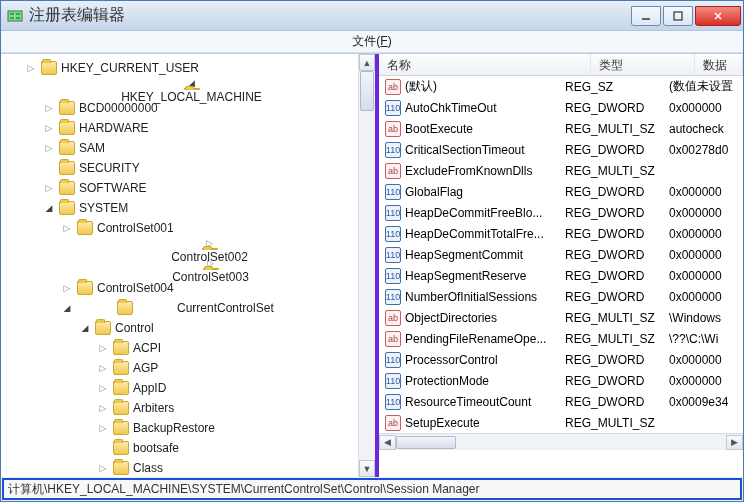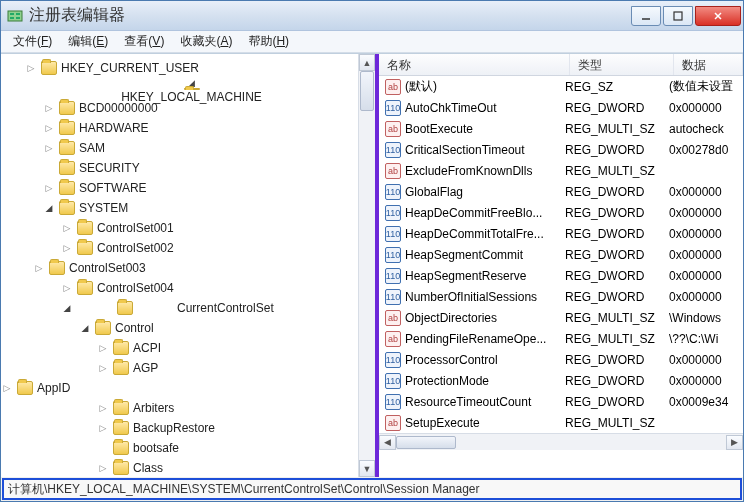--- a/index.html
+++ b/index.html
@@ -5,38 +5,38 @@
 * { box-sizing: border-box; margin: 0; padding: 0; font-family: "Microsoft YaHei", Tahoma, sans-serif; font-size: 12px; }
 body { width: 744px; height: 502px; overflow: hidden; background: #fff; }
 .window { width: 744px; height: 502px; border: 1px solid #4a7ab0; display: flex; flex-direction: column; background: #f0f0f0; }
 .titlebar { height: 30px; background: linear-gradient(to bottom, #e8eff9 0%, #d5e1f0 50%, #c4d5ea 100%); display: flex; align-items: center; padding: 0 2px 0 6px; border-bottom: 1px solid #b0c4de; }
 .titlebar .app-icon { width: 16px; height: 16px; margin-right: 6px; }
 .titlebar .title { flex: 1; color: #333; font-size: 16px; }
 .winbtns { display: flex; gap: 0; }
 .winbtn { width: 30px; height: 20px; border: 1px solid #6a8cb4; border-radius: 0 0 3px 3px; margin-left: 2px; display: flex; align-items: center; justify-content: center; background: linear-gradient(to bottom, #f5f9fd, #dbe7f5); }
 .winbtn.close { width: 46px; background: linear-gradient(to bottom, #f28b82, #d93025); border-color: #a8201a; color: #fff; }
 .winbtn svg { width: 10px; height: 10px; }
-.menubar { height: 22px; background: #f4f7fb; display: flex; align-items: center; padding: 0 4px; border-bottom: 1px solid #d4dde8; }
+.menubar { height: 22px; background: #f4f7fb; display: flex; align-items: center; padding: 0 4px; border-bottom: 1px solid #d4dde8; flex-direction: column; }
 .menubar .menu { padding: 2px 8px; color: #222; cursor: default; }
 .menubar .menu u { text-decoration: underline; }
 .body { flex: 1; display: flex; border-top: 1px solid #c0cfde; min-height: 0; }
 .tree-pane { width: 378px; background: #fff; border-right: 4px solid #6d28d9; overflow: auto; position: relative; }
 .tree { padding: 4px 0; }
 .node { display: flex; align-items: center; height: 20px; white-space: nowrap; }
 .node .twisty { width: 12px; height: 12px; display: inline-flex; align-items: center; justify-content: center; color: #555; font-size: 9px; cursor: default; }
 .node .twisty.collapsed::before { content: "▷"; color: #888; }
 .node .twisty.expanded::before { content: "◢"; color: #444; }
 .node .twisty.none::before { content: ""; }
 .folder-icon { width: 16px; height: 14px; margin: 0 4px; background: linear-gradient(to bottom, #ffe9a8, #f0c94c); border: 1px solid #caa936; border-radius: 1px 2px 2px 2px; position: relative; }
 .folder-icon::before { content: ""; position: absolute; top: -3px; left: 0; width: 7px; height: 3px; background: #f0c94c; border: 1px solid #caa936; border-bottom: none; border-radius: 2px 2px 0 0; }
 .node .label { color: #222; }
 .list-pane { flex: 1; background: #fff; overflow: auto; position: relative; }
 .list-header { display: flex; position: sticky; top: 0; background: linear-gradient(to bottom, #fdfdfe, #eef1f6); border-bottom: 1px solid #d0d6e0; height: 22px; }
 .list-header .col { padding: 3px 8px; border-right: 1px solid #e2e6ee; color: #333; }
-.col-name { width: 191px; }
+.col-name { width: 212px; }
 .col-type { width: 104px; }
 .col-data { flex: 1; }
 .row { display: flex; align-items: center; height: 21px; }
 .row .cell { padding: 0 6px; overflow: hidden; text-overflow: ellipsis; white-space: nowrap; }
 .row .cell.name { width: 180px; display: flex; align-items: center; }
 .row .cell.type { width: 104px; }
 .row .cell.data { flex: 1; }
 .val-icon { width: 16px; height: 16px; margin-right: 4px; display: inline-flex; align-items: center; justify-content: center; font-size: 9px; font-weight: normal; border: 1px solid; border-radius: 2px; flex-shrink: 0; }
 .val-icon.str { border-color: #c06060; color: #b04040; background: #fdf0f0; }
 .val-icon.bin { border-color: #4070b0; color: #3060a0; background: #eef3fb; }
@@ -138,26 +138,26 @@
             <div class="node" style="padding-left: 42px;">
               <span class="twisty expanded"></span>
               <span class="folder-icon"></span>
               <span class="label">SYSTEM</span>
             </div>
             <div class="node" style="padding-left: 60px;">
               <span class="twisty collapsed"></span>
               <span class="folder-icon"></span>
               <span class="label">ControlSet001</span>
             </div>
-            <div class="node" style="padding-left: 60px;">
+            <div class="node" style="padding-left: 60px; flex-direction: column;">
               <span class="twisty collapsed"></span>
               <span class="folder-icon"></span>
               <span class="label">ControlSet002</span>
             </div>
-            <div class="node" style="padding-left: 32px;">
+            <div class="node" style="padding-left: 62px; flex-direction: column;">
               <span class="twisty collapsed"></span>
               <span class="folder-icon"></span>
               <span class="label">ControlSet003</span>
             </div>
             <div class="node" style="padding-left: 60px;">
               <span class="twisty collapsed"></span>
               <span class="folder-icon"></span>
               <span class="label">ControlSet004</span>
             </div>
             <div class="node" style="padding-left: 60px; gap: 40px;">
@@ -173,21 +173,21 @@
             <div class="node" style="padding-left: 96px;">
               <span class="twisty collapsed"></span>
               <span class="folder-icon"></span>
               <span class="label">ACPI</span>
             </div>
             <div class="node" style="padding-left: 96px;">
               <span class="twisty collapsed"></span>
               <span class="folder-icon"></span>
               <span class="label">AGP</span>
             </div>
-            <div class="node" style="">
+            <div class="node" style="padding-left: 96px;">
               <span class="twisty collapsed"></span>
               <span class="folder-icon"></span>
               <span class="label">AppID</span>
             </div>
             <div class="node" style="padding-left: 96px;">
               <span class="twisty collapsed"></span>
               <span class="folder-icon"></span>
               <span class="label">Arbiters</span>
             </div>
             <div class="node" style="padding-left: 96px;">

